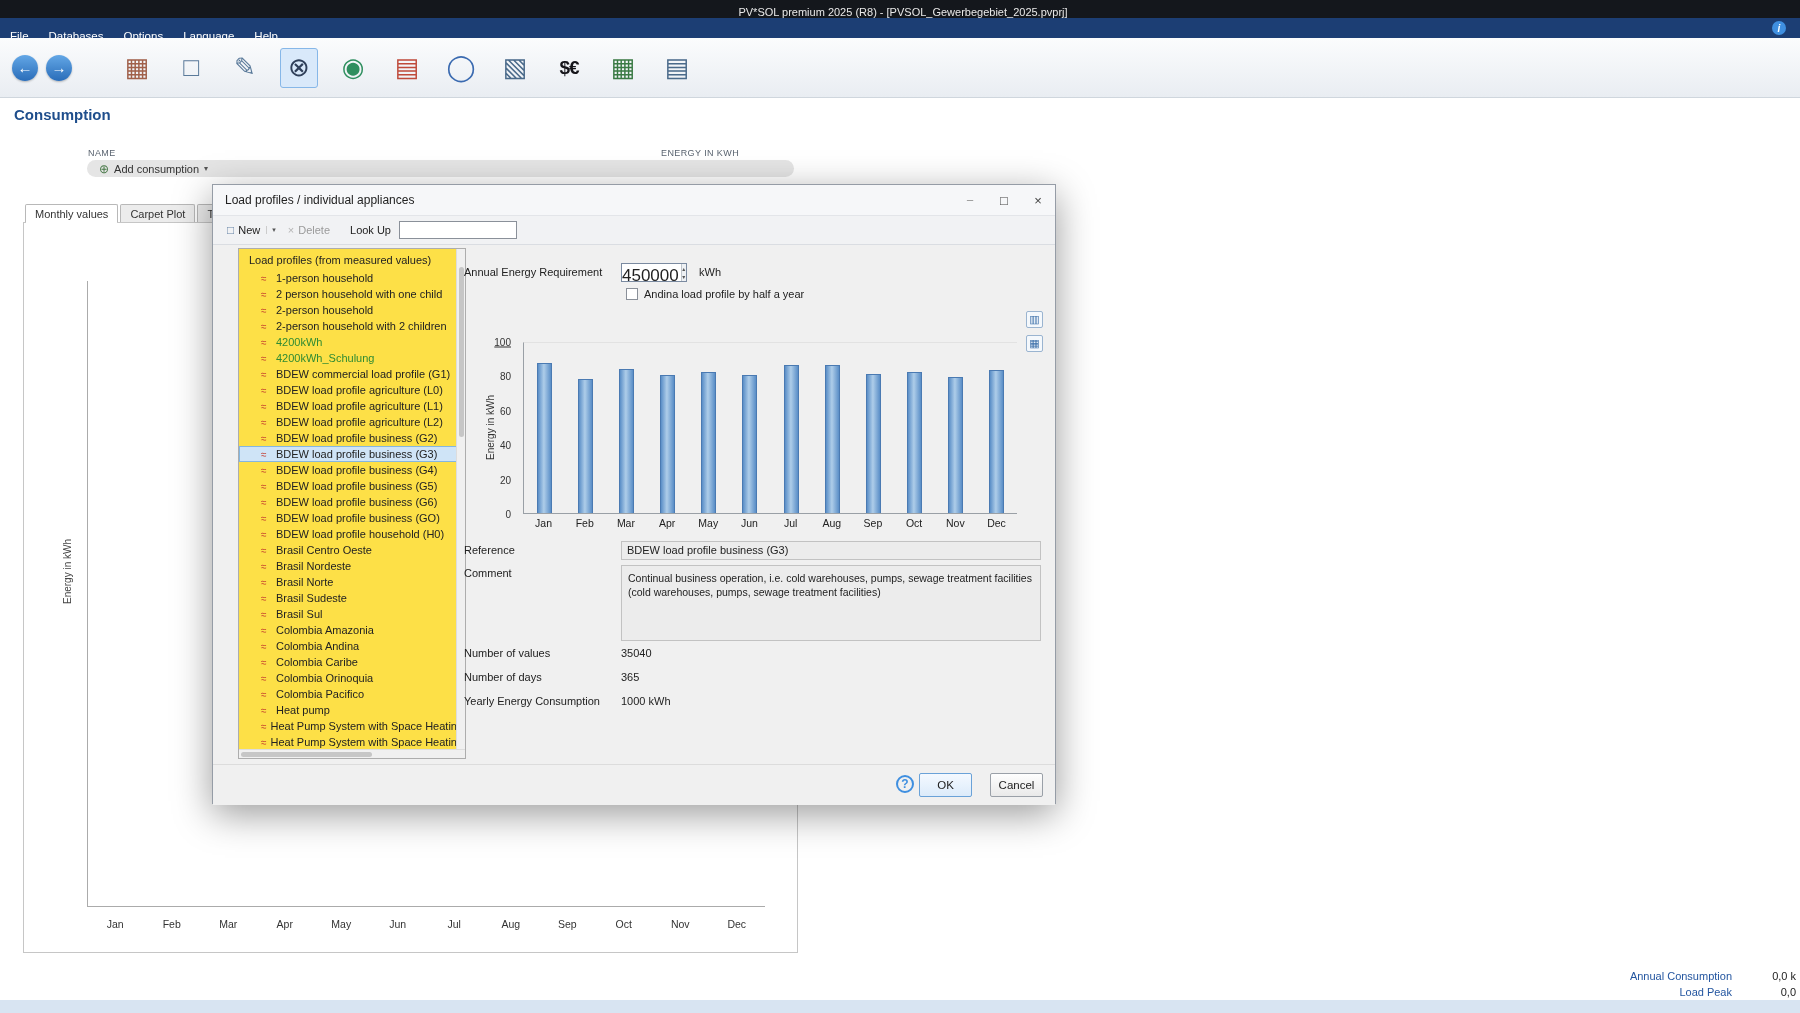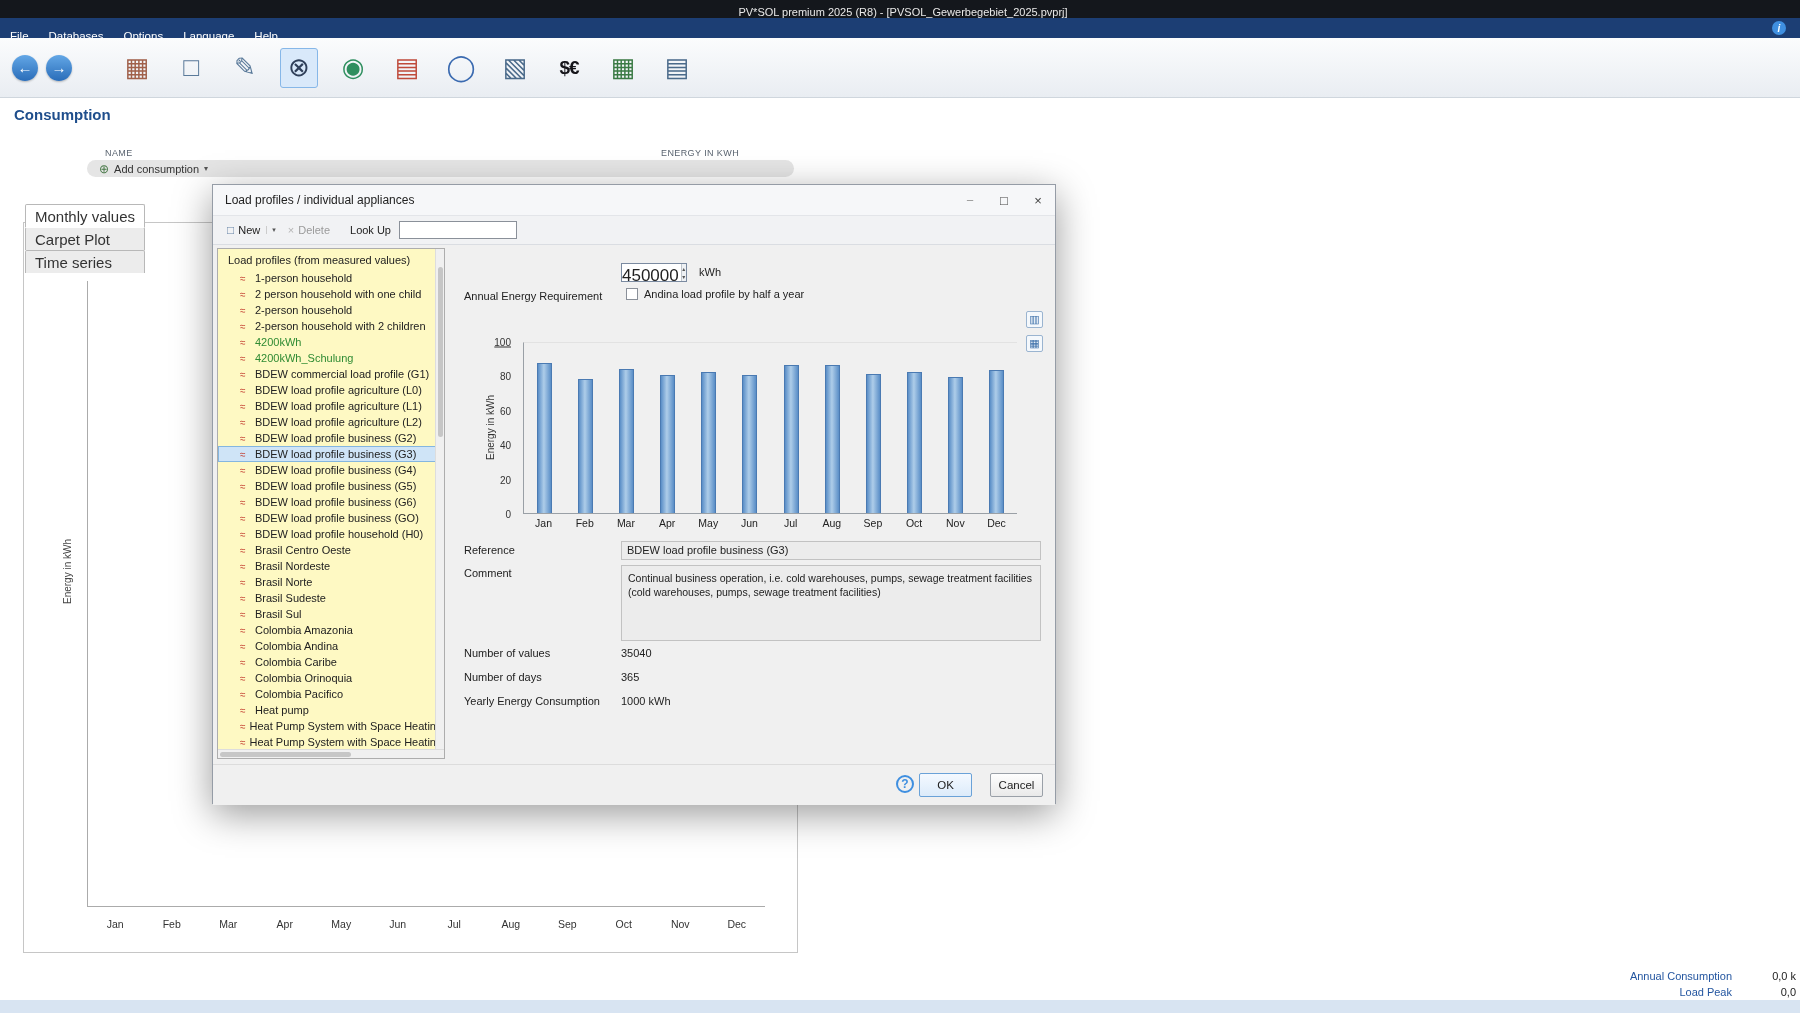--- a/index.html
+++ b/index.html
@@ -19,27 +19,27 @@
   .toolbar { position:absolute; left:0; top:38px; width:100%; height:60px; background:linear-gradient(#fbfcfd,#e9edf2); border-bottom:1px solid #cfd6dd; display:flex; align-items:center; padding-left:12px; }
   .nav-btn { width:26px; height:26px; border-radius:50%; background:linear-gradient(#63a7e6,#2a6db9); color:#fff; font-size:15px; font-weight:bold; display:flex; align-items:center; justify-content:center; margin-right:8px; box-shadow:0 1px 2px rgba(0,0,0,.25); }
   .toolbar-icons { display:flex; margin-left:38px; gap:16px; align-items:center; }
   .tb-btn { width:38px; height:40px; display:flex; align-items:center; justify-content:center; font-size:26px; }
   .tb-btn.txt { font-size:19px; font-weight:bold; letter-spacing:-1px; }
   .tb-btn.pressed { background:#d9e9fa; border:1px solid #86b7e8; border-radius:3px; }
 
   
   .page-title { position:absolute; left:14px; top:106px; font-size:15px; font-weight:bold; color:#1f4e8c; }
   .col-head { position:absolute; top:148px; font-size:9px; color:#5a6470; letter-spacing:.4px; }
-  .col-head.name { left:105px; }
+  .col-head.name { left:88px; }
   .col-head.energy { left:661px; }
   .add-band { position:absolute; left:87px; top:160px; width:707px; height:17px; background:#e5e5e5; border-radius:9px; display:flex; align-items:center; padding-left:12px; gap:5px; font-size:11px; color:#333; }
   .plus-ic { color:#4a7a4a; font-size:12px; }
   .caret { font-size:8px; color:#555; }
 
-  .tabs { position:absolute; left:25px; top:204px; display:flex; z-index:2; font-size:15px;flex-direction:column; }
+  .tabs { position:absolute; left:25px; top:204px; display:flex; z-index:2; font-size:11px; }
   .tab { padding:3px 9px 2px; border:1px solid #b8b8b8; border-bottom:none; background:#ececec; color:#333; margin-right:2px; border-radius:2px 2px 0 0; }
   .tab.active { background:#fff; position:relative; }
   .tab.active::after { content:""; position:absolute; left:0; right:0; bottom:-1px; height:1px; background:#fff; }
 
   .chart-panel { position:absolute; left:23px; top:222px; width:775px; height:731px; background:#fff; border:1px solid #c6c6c6; }
   .main-ylab { position:absolute; left:8px; top:47%; width:70px; transform:rotate(-90deg); font-size:10px; color:#444; text-align:center; white-space:nowrap; }
   .main-yaxis { position:absolute; left:63px; top:58px; bottom:45px; width:1px; background:#ababab; }
   .main-xaxis { position:absolute; left:63px; right:32px; bottom:45px; height:1px; background:#ababab; }
   .main-months { position:absolute; left:63px; right:32px; bottom:22px; display:flex; }
   .x-cell { flex:1; text-align:center; font-size:10.5px; color:#333; }
@@ -60,21 +60,21 @@
 
   .dlg-toolbar { position:absolute; left:0; top:30px; width:100%; height:30px; background:#f1f2f4; border-top:1px solid #e3e5e9; border-bottom:1px solid #dadde2; display:flex; align-items:center; padding-left:8px; font-size:11px; }
   .dlg-btn { display:flex; align-items:center; gap:4px; padding:3px 6px; color:#222; }
   .dlg-btn .dd-caret { font-size:7px; margin-left:2px; padding-left:5px; border-left:1px solid #ccc; color:#555; }
   .dlg-btn.disabled { color:#9a9a9a; }
   .doc-ic { color:#6a86a8; font-size:12px; }
   .del-ic { color:#b5b5b5; font-size:11px; }
   .lookup-label { margin-left:14px; margin-right:8px; color:#222; }
   .lookup-input { width:118px; height:18px; border:1px solid #8a9099; background:#fff; font-size:11px; padding:0 4px; font-family:inherit; }
 
-  .tree { position:absolute; left:4px; top:63px; width:228px; height:511px; background:#fef9c3; border:1px solid #adadad; overflow:hidden; }
+  .tree { position:absolute; left:25px; top:63px; width:228px; height:511px; background:#fde047; border:1px solid #adadad; overflow:hidden; }
   .tree-root { padding:5px 4px 4px 10px; font-size:11px; color:#222; white-space:nowrap; }
   .tree-item { display:flex; align-items:center; gap:4px; height:16px; padding-left:22px; font-size:11px; white-space:nowrap; }
   .tree-icon { color:#c23b2e; font-size:10px; width:11px; }
   .tree-item.green .tree-label { color:#2f8b33; }
   .tree-item.selected { background:#cfe4f7; outline:1px solid #84b6e0; outline-offset:-1px; }
   .tree-hscroll { position:absolute; left:0; bottom:0; width:100%; height:9px; background:#f0f0f0; border-top:1px solid #ddd; }
   .tree-hscroll .thumb { position:absolute; left:2px; top:2px; width:58%; height:5px; background:#c6c6c6; border-radius:3px; }
   .tree-vscroll { position:absolute; right:0; top:0; width:9px; height:calc(100% - 9px); background:#f0f0f0; border-left:1px solid #ddd; }
   .tree-vscroll .thumb { position:absolute; left:2px; top:18px; width:5px; height:170px; background:#c6c6c6; border-radius:3px; }
 
@@ -346,21 +346,21 @@
         </div>
       </div>
     <div class="tree-vscroll">
         <div class="thumb"></div>
       </div>
     <div class="tree-hscroll">
         <div class="thumb"></div>
       </div>
   </div>
 
-  <div class="f-label" style="left:251px; top:81px;margin-top:24px;">Annual Energy Requirement</div>
+  <div class="f-label" style="left:251px; top:81px;">Annual Energy Requirement</div>
   <div class="spin-input">
     <span class="spin-val">450000</span>
     <span class="spinner">
         <span>▴</span>
         <span>▾</span>
       </span>
   </div>
   <div class="unit-kwh">kWh</div>
 
   <div class="check-row">

